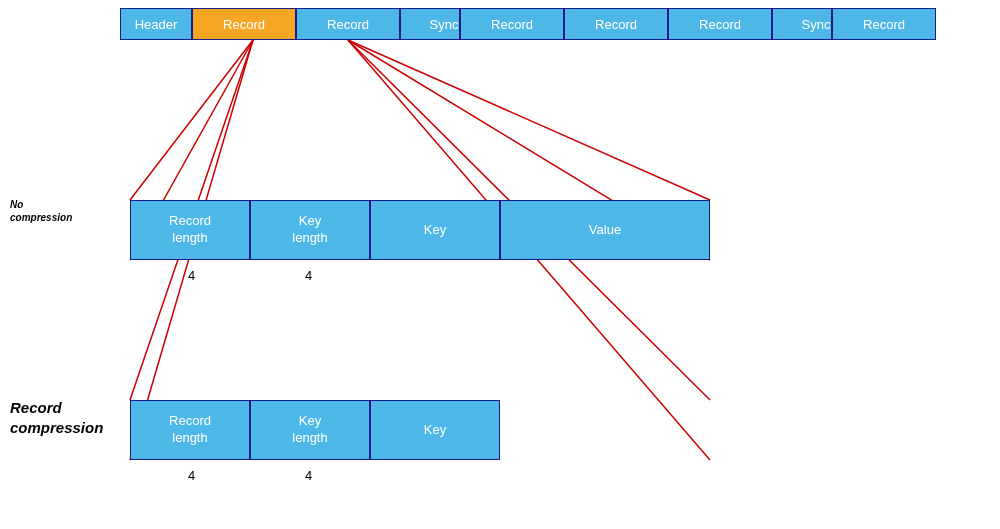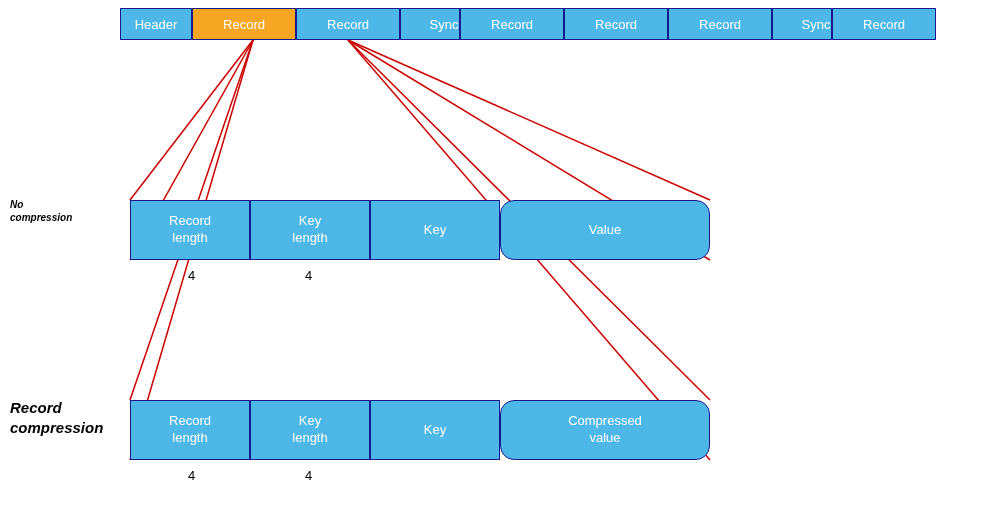--- a/index.html
+++ b/index.html
@@ -106,21 +106,21 @@
       font-weight: 500;
       color: white;
       background: #4db8e8;
       text-align: center;
       line-height: 1.3;
     }
 
     .detail-cell.record-length { flex: 0 0 120px; }
     .detail-cell.key-length { flex: 0 0 120px; }
     .detail-cell.key { flex: 0 0 130px; }
-    .detail-cell.value { flex: 1; border-radius: 14px; }
+    .detail-cell.value { flex: 1; }
 
     
     .num-4-left-mid {
       position: absolute;
       top: 268px;
       left: 188px;
       font-size: 13px;
       color: black;
     }
     .num-4-right-mid {
@@ -225,21 +225,20 @@
   </div>
 
   <div class="label-record-compression">
     <em><strong>Record<br>compression</strong></em>
   </div>
 
   <div class="bottom-bar">
     <div class="detail-cell record-length">Record<br>length</div>
     <div class="detail-cell key-length">Key<br>length</div>
     <div class="detail-cell key">Key</div>
-    <div class="detail-cell value">Compressed<br>value</div>
   </div>
 
   <div class="num-4-left-bot">
     <span>4</span>
   </div>
   <div class="num-4-right-bot">
     <span>4</span>
   </div>
 
 </div>

